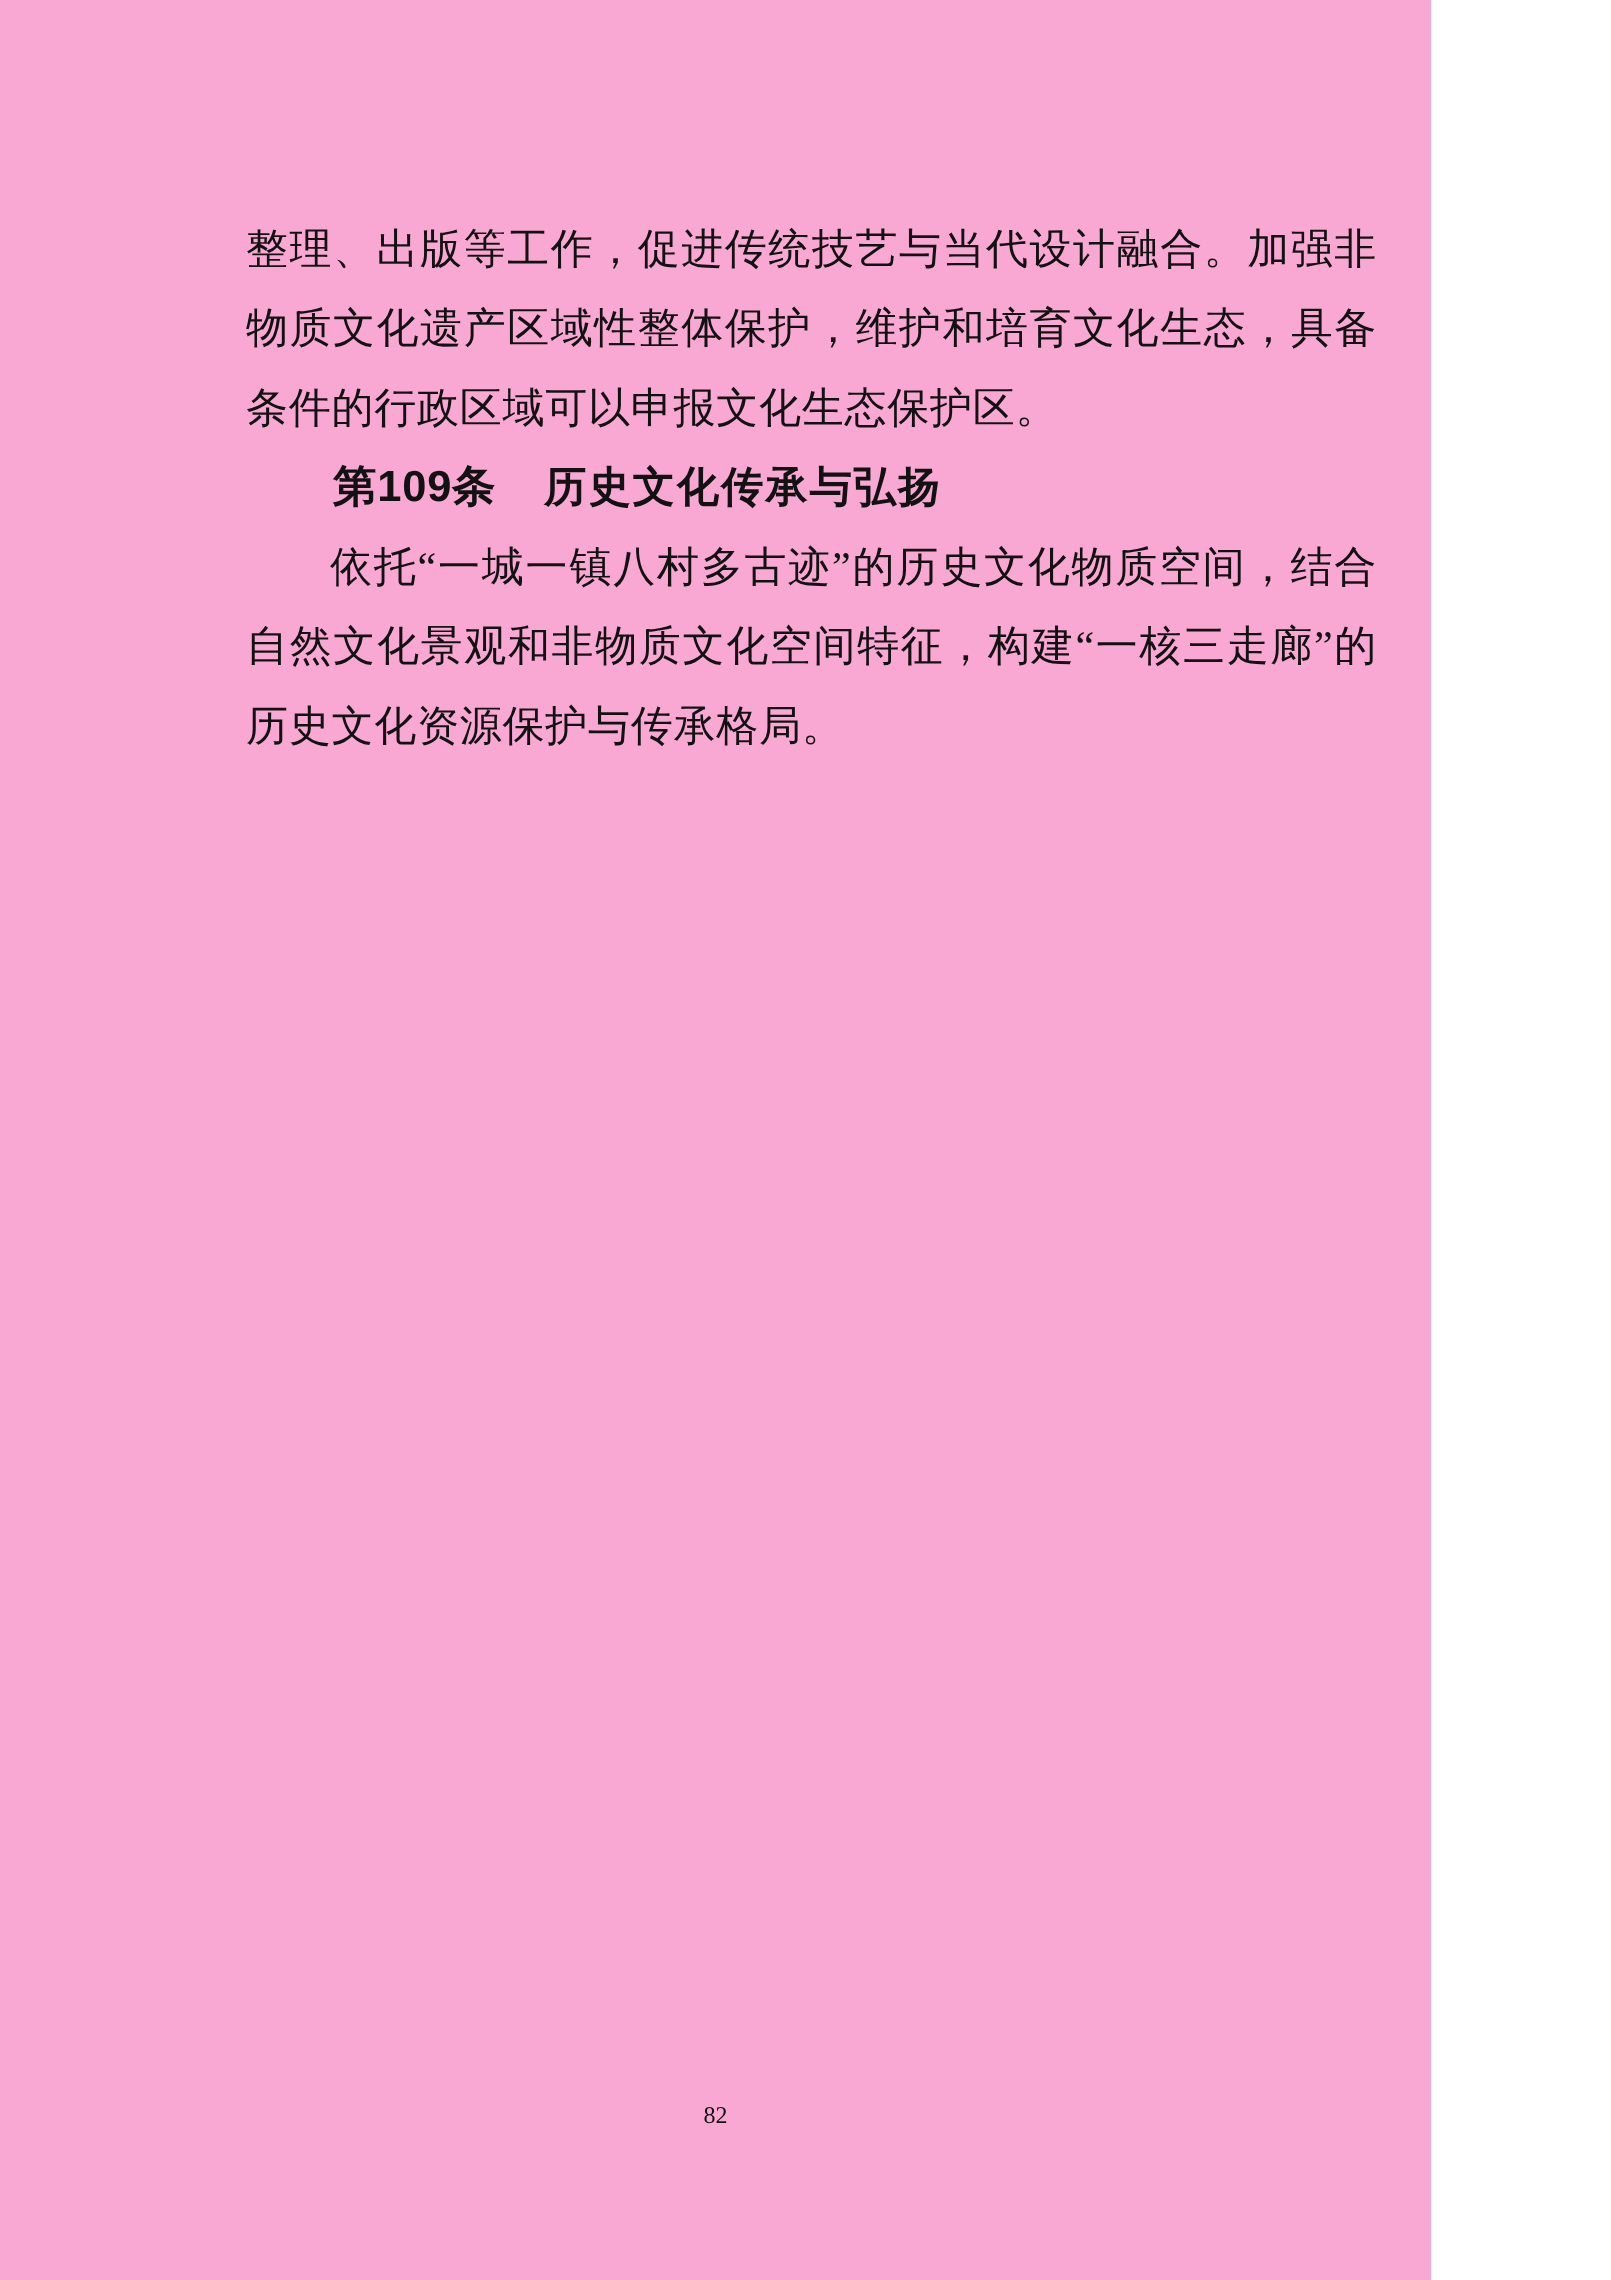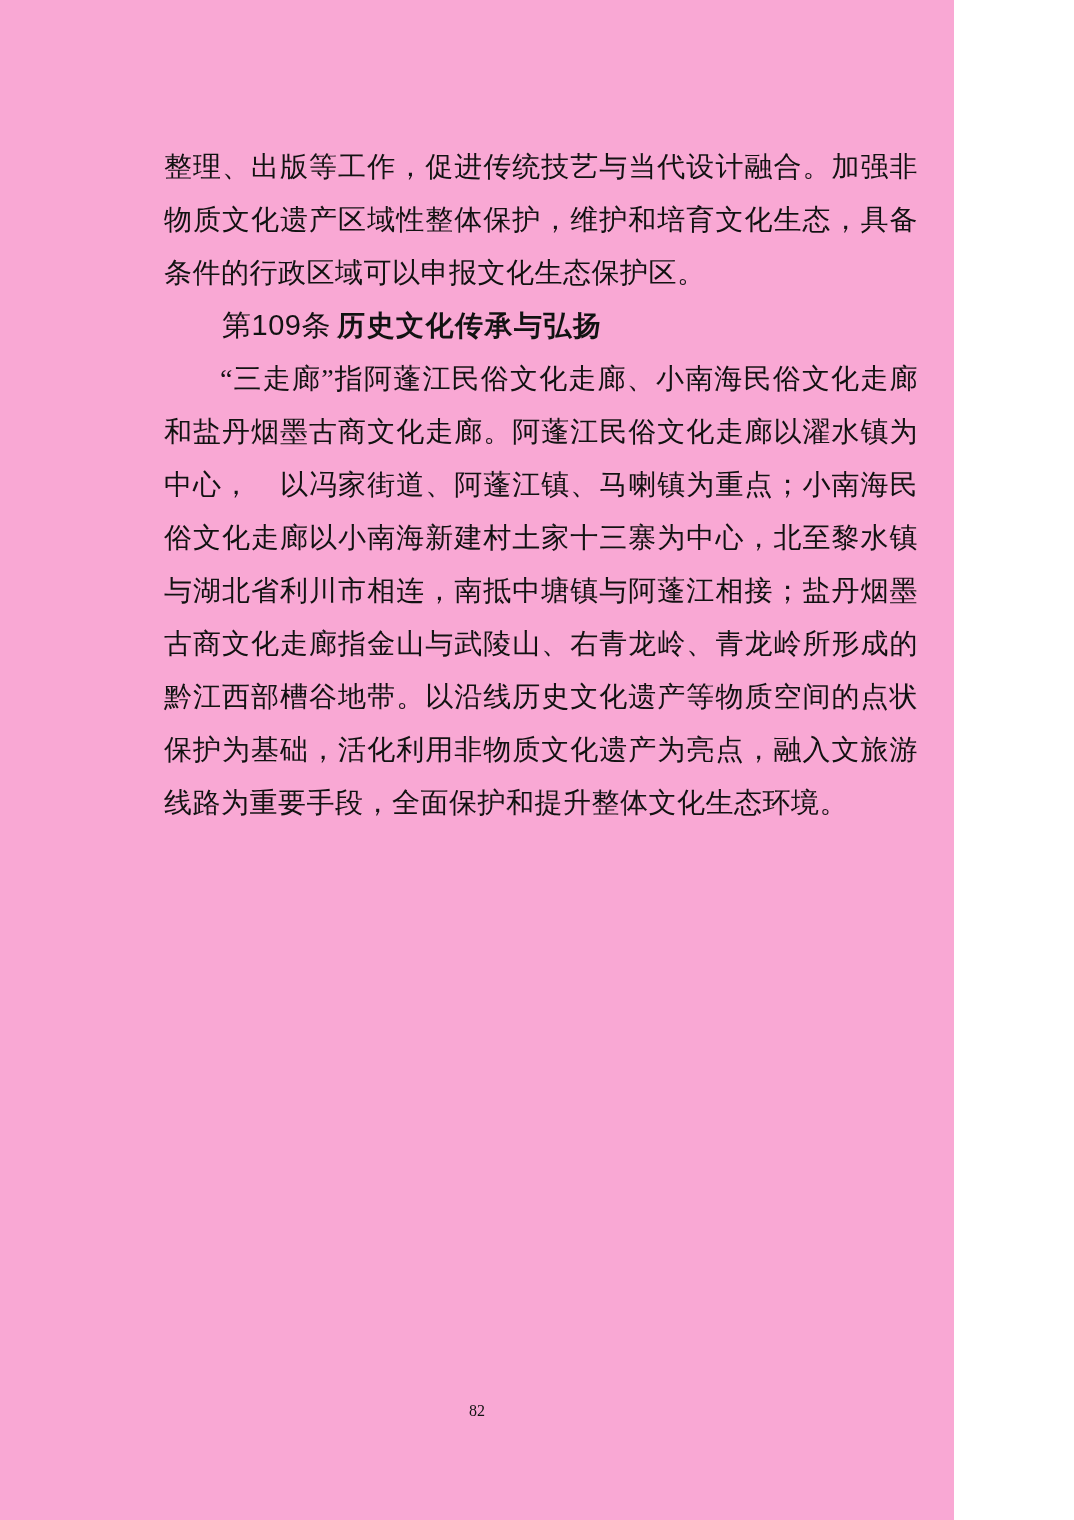--- a/index.html
+++ b/index.html
@@ -38,27 +38,27 @@
   .section-heading {
     margin: 0;
     font-size: 29px;
     line-height: 53px;
     text-indent: 2em;
     font-weight: bold;
     white-space: nowrap;
   }
   .heading-number {
     font-family: "Liberation Sans", sans-serif;
-    font-weight: normal;
+    font-weight: bold;
     letter-spacing: 0.5px;
   }
   .heading-title {
     font-family: "Liberation Serif", serif;
     font-weight: bold;
-    margin-left: 6px;
+    margin-left: 32px;
     letter-spacing: 1.5px;
     font-size: 28px;
   }
   .page-number {
     position: absolute;
     left: 0;
     top: 1396px;
     width: 100%;
     text-align: center;
     font-size: 16px;
@@ -71,20 +71,20 @@
 
 <div class="doc-page">
   <div class="text-block">
 
     <p class="body-para no-indent">整理、出版等工作，促进传统技艺与当代设计融合。加强非物质文化遗产区域性整体保护，维护和培育文化生态，具备条件的行政区域可以申报文化生态保护区。</p>
 
     <h3 class="section-heading">
       <span class="heading-number">第109条</span><span class="heading-title">历史文化传承与弘扬</span>
     </h3>
 
+    <p class="body-para">依托“一城一镇八村多古迹”的历史文化物质空间，结合自然文化景观和非物质文化空间特征，构建“一核三走廊”的历史文化资源保护与传承格局。</p>
 
 
-    <p class="body-para">“三走廊”指阿蓬江民俗文化走廊、小南海民俗文化走廊和盐丹烟墨古商文化走廊。阿蓬江民俗文化走廊以濯水镇为中心，　以冯家街道、阿蓬江镇、马喇镇为重点；小南海民俗文化走廊以小南海新建村土家十三寨为中心，北至黎水镇与湖北省利川市相连，南抵中塘镇与阿蓬江相接；盐丹烟墨古商文化走廊指金山与武陵山、右青龙岭、青龙岭所形成的黔江西部槽谷地带。以沿线历史文化遗产等物质空间的点状保护为基础，活化利用非物质文化遗产为亮点，融入文旅游线路为重要手段，全面保护和提升整体文化生态环境。</p>
 
   </div>
 
   <div class="page-number">82</div>
 </div>
 
 </body></html>

